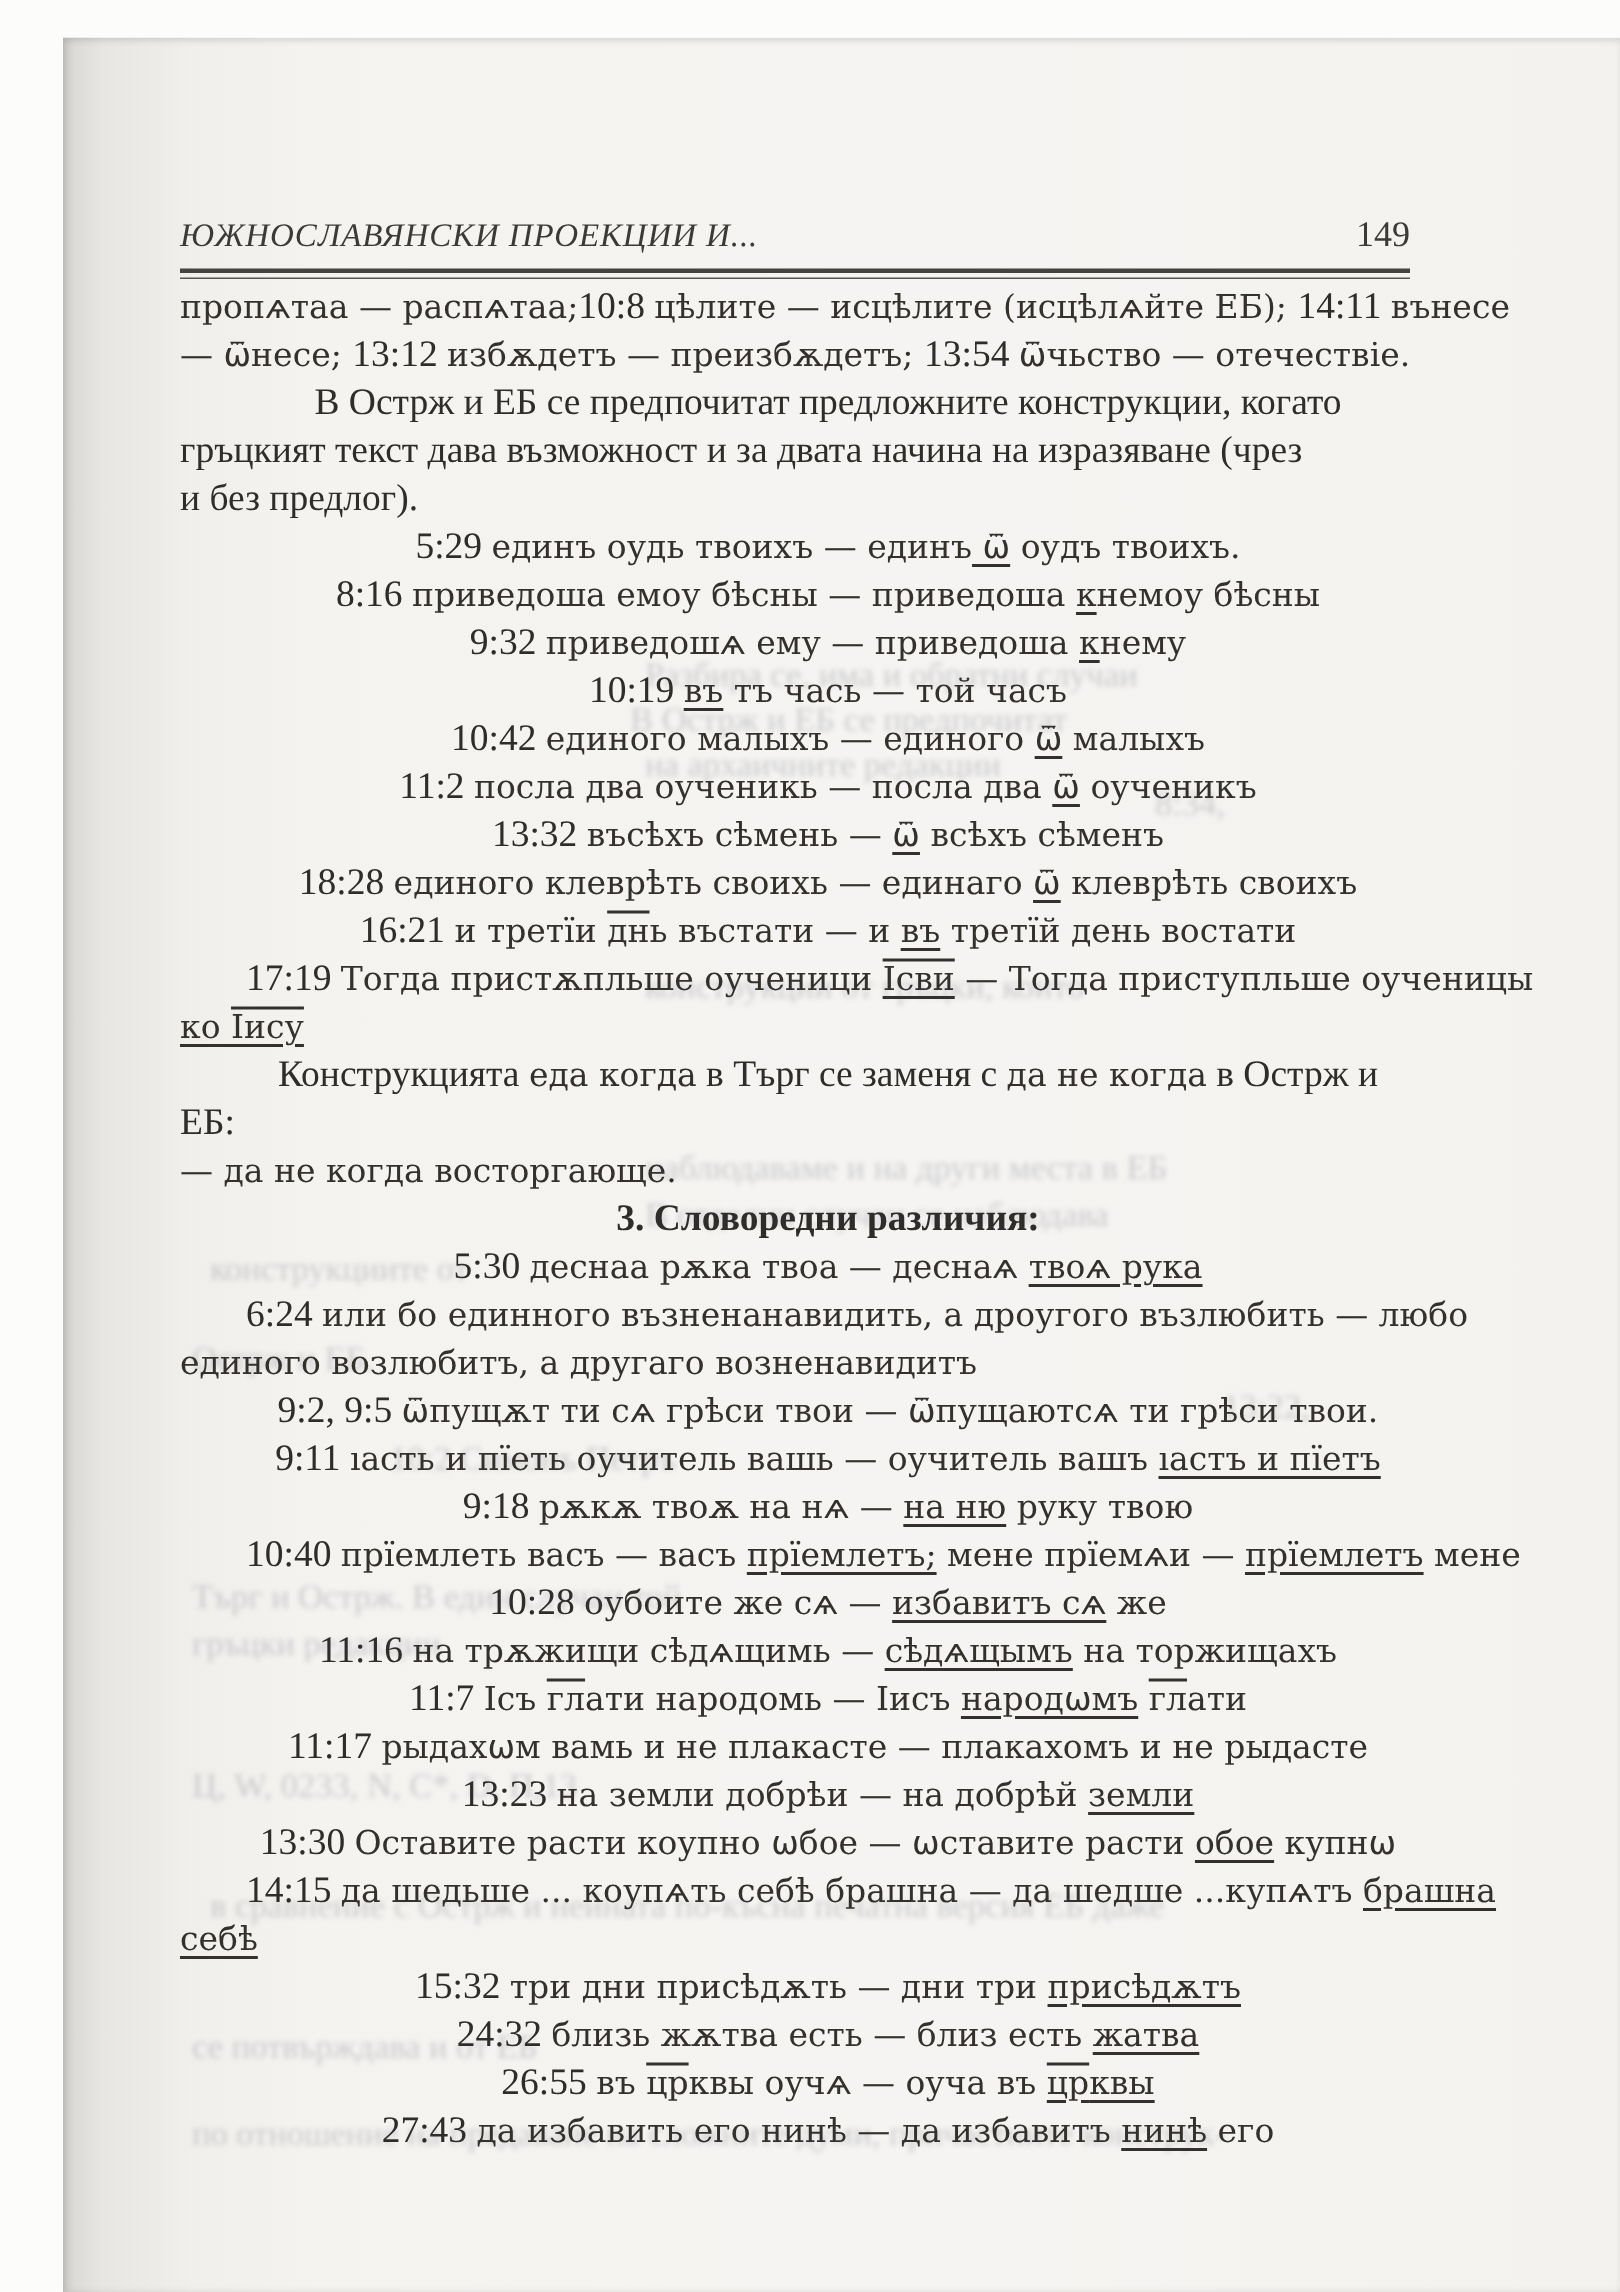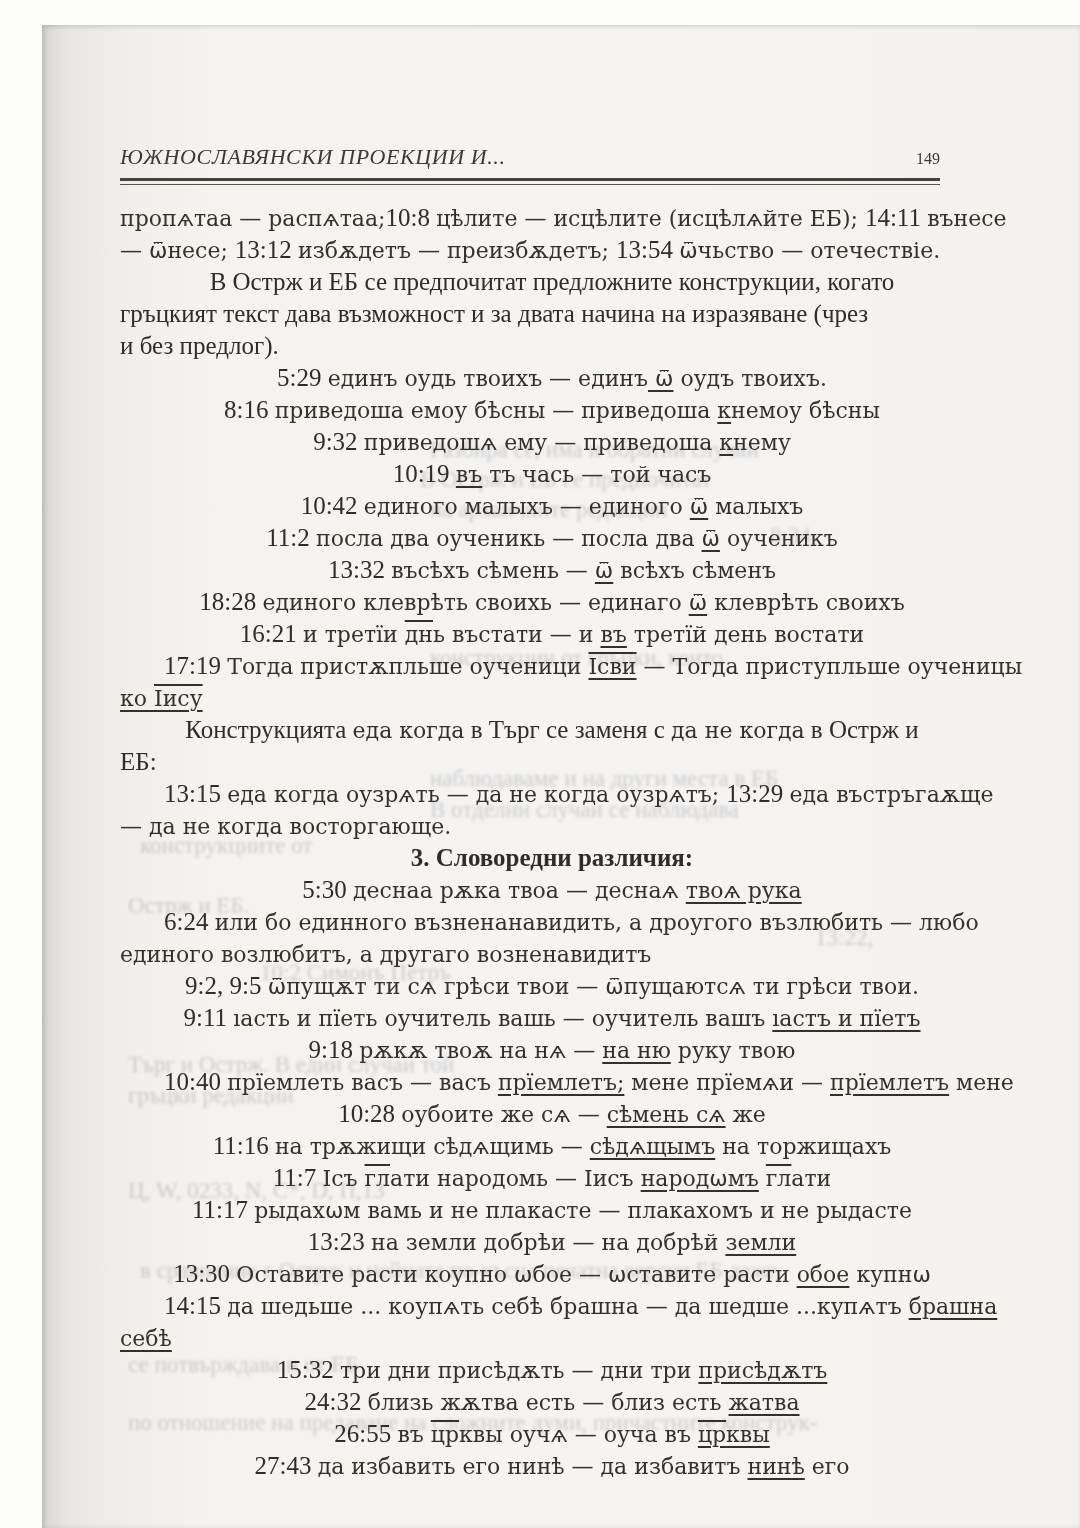--- a/index.html
+++ b/index.html
@@ -14,23 +14,23 @@
     box-shadow:inset 0 3px 4px rgba(0,0,0,.07), inset 3px 0 5px rgba(0,0,0,.10);
   }
   .ghost-layer{position:absolute;inset:0;pointer-events:none;}
   .ghost{
     position:absolute;font-family:"Liberation Serif",serif;font-size:23px;
     color:#8f8e98;opacity:.40;filter:blur(1.6px);white-space:nowrap;
   }
   .content{position:absolute;left:78px;top:78px;width:820px;}
   .runhead{display:flex;justify-content:space-between;align-items:baseline;margin-top:41px;}
   .runtitle{font-style:italic;font-size:22px;letter-spacing:.6px;color:#3c3a37;}
-  .pagenum{font-size:16px;color:#3c3a37;font-family:Liberation Serif, serif;}
+  .pagenum{font-size:24px;color:#3c3a37;font-family:Liberation Serif, serif;}
   .rule{margin-top:8px;height:3px;border-top:3px solid #45433f;border-bottom:1px solid #56544f;}
-  .body-text{margin-top:17px;}
+  .body-text{margin-top:3px;}
   .line{line-height:32px;height:32px;white-space:nowrap;font-size:25px;color:#2f2d2a;}
   .ind{padding-left:44px;text-align:center;}
   .m{font-family:"Liberation Serif",serif;}
   .b{font-weight:bold;}
   .cs{font-family:"DejaVu Serif","DejaVu Sans",serif;font-size:22px;color:#34312d;}
   .u{text-decoration-line:underline;text-underline-offset:4px;text-decoration-thickness:1.5px;}
   .t{text-decoration-line:overline;text-decoration-thickness:1.5px;}
   .u.t{text-decoration-line:underline overline;}
 </style>
 </head>
@@ -74,31 +74,30 @@
         <div class="line ind"><span class="m">10:19 </span><span class="cs u">въ</span><span class="cs"> тъ чась — той часъ</span></div>
         <div class="line ind"><span class="m">10:42 </span><span class="cs">единого малыхъ — единого </span><span class="cs u">ѿ</span><span class="cs"> малыхъ</span></div>
         <div class="line ind"><span class="m">11:2 </span><span class="cs">посла два оученикь — посла два </span><span class="cs u">ѿ</span><span class="cs"> оученикъ</span></div>
         <div class="line ind"><span class="m">13:32 </span><span class="cs">въсѣхъ сѣмень — </span><span class="cs u">ѿ</span><span class="cs"> всѣхъ сѣменъ</span></div>
         <div class="line ind"><span class="m">18:28 </span><span class="cs">единого клеврѣть своихь — единаго </span><span class="cs u">ѿ</span><span class="cs"> клеврѣть своихъ</span></div>
         <div class="line ind"><span class="m">16:21 </span><span class="cs">и третїи </span><span class="cs t">дн</span><span class="cs">ь въстати — и </span><span class="cs u">въ</span><span class="cs"> третїй день востати</span></div>
         <div class="line ind"><span class="m">17:19 </span><span class="cs">Тогда пристѫпльше оученици </span><span class="cs u t">Ісви</span><span class="cs"> — Тогда приступльше оученицы</span></div>
         <div class="line"><span class="cs u">ко </span><span class="cs u t">Іису</span></div>
         <div class="line ind"><span class="m">Конструкцията </span><span class="cs">еда когда</span><span class="m"> в Търг се заменя с </span><span class="cs">да не когда</span><span class="m"> в Острж и</span></div>
         <div class="line"><span class="m">ЕБ:</span></div>
-        <div class="line ind"><span class="m">13:15 </span><span class="cs">еда когда оузрѧть — да не когда оузрѧтъ; </span><span class="m">13:29 </span><span class="cs">еда въстръгаѫще</span></div>
         <div class="line"><span class="cs">— да не когда восторгающе.</span></div>
         <div class="line ind"><span class="m b">3. Словоредни различия:</span></div>
         <div class="line ind"><span class="m">5:30 </span><span class="cs">деснаа рѫка твоа — деснаѧ </span><span class="cs u">твоѧ рука</span></div>
         <div class="line ind"><span class="m">6:24 </span><span class="cs">или бо единного възненанавидить, а дроугого възлюбить — любо</span></div>
         <div class="line"><span class="cs">единого возлюбитъ, а другаго возненавидитъ</span></div>
         <div class="line ind"><span class="m">9:2,  9:5 </span><span class="cs">ѿпущѫт ти сѧ грѣси твои — ѿпущаютсѧ ти грѣси твои.</span></div>
         <div class="line ind"><span class="m">9:11 </span><span class="cs">ıасть и пїеть оучитель вашь — оучитель вашъ </span><span class="cs u">ıастъ и пїетъ</span></div>
         <div class="line ind"><span class="m">9:18 </span><span class="cs">рѫкѫ твоѫ на нѧ — </span><span class="cs u">на ню</span><span class="cs"> руку твою</span></div>
         <div class="line ind"><span class="m">10:40 </span><span class="cs">прїемлеть васъ — васъ </span><span class="cs u">прїемлетъ;</span><span class="cs"> мене прїемѧи — </span><span class="cs u">прїемлетъ</span><span class="cs"> мене</span></div>
-        <div class="line ind"><span class="m">10:28 </span><span class="cs">оубоите же сѧ — </span><span class="cs u">сѣмень сѧ</span><span class="cs"> же</span></div>
+        <div class="line ind"><span class="m">10:28 </span><span class="cs">оубоите же сѧ — </span><span class="cs u">избавитъ сѧ</span><span class="cs"> же</span></div>
         <div class="line ind"><span class="m">11:16 </span><span class="cs">на трѫжищи сѣдѧщимь — </span><span class="cs u">сѣдѧщымъ</span><span class="cs"> на торжищахъ</span></div>
         <div class="line ind"><span class="m">11:7 </span><span class="cs">Ісъ </span><span class="cs t">гл</span><span class="cs">ати народомь — Іисъ </span><span class="cs u">народѡмъ</span><span class="cs"> </span><span class="cs t">гл</span><span class="cs">ати</span></div>
         <div class="line ind"><span class="m">11:17 </span><span class="cs">рыдахѡм вамь и не плакасте — плакахомъ и не рыдасте</span></div>
         <div class="line ind"><span class="m">13:23 </span><span class="cs">на земли добрѣи — на добрѣй </span><span class="cs u">земли</span></div>
         <div class="line ind"><span class="m">13:30 </span><span class="cs">Оставите расти коупно ѡбое — ѡставите расти </span><span class="cs u">обое</span><span class="cs"> купнѡ</span></div>
         <div class="line ind"><span class="m">14:15 </span><span class="cs">да шедьше ... коупѧть себѣ брашна — да шедше ...купѧтъ </span><span class="cs u">брашна</span></div>
         <div class="line"><span class="cs u">себѣ</span></div>
         <div class="line ind"><span class="m">15:32 </span><span class="cs">три дни присѣдѫть — дни три </span><span class="cs u">присѣдѫтъ</span></div>
         <div class="line ind"><span class="m">24:32 </span><span class="cs">близь жѫтва есть — близ есть </span><span class="cs u">жатва</span></div>
         <div class="line ind"><span class="m">26:55 </span><span class="cs">въ </span><span class="cs t">цр</span><span class="cs">квы оучѧ —  оуча въ </span><span class="cs u t">цр</span><span class="cs u">квы</span></div>

